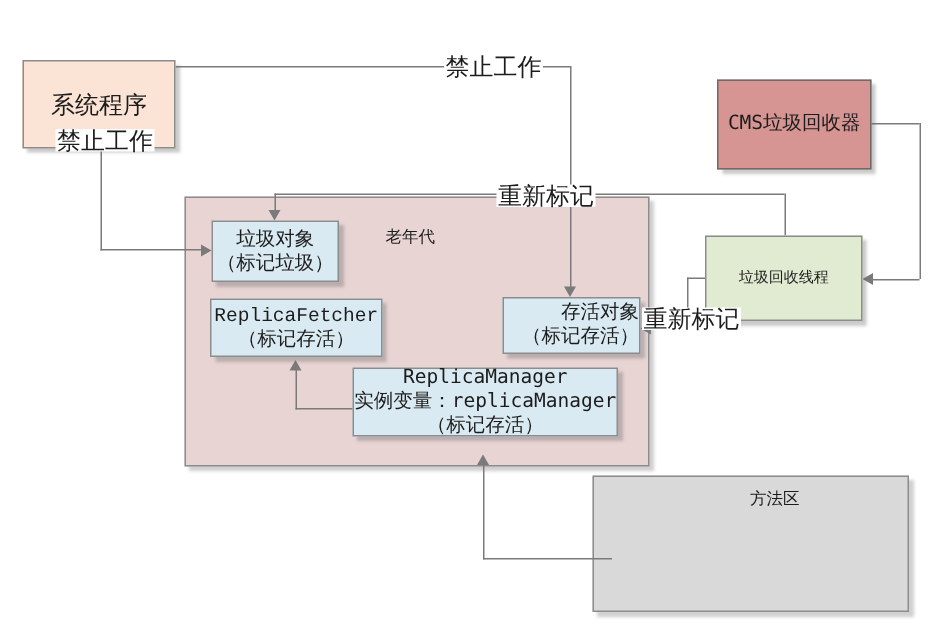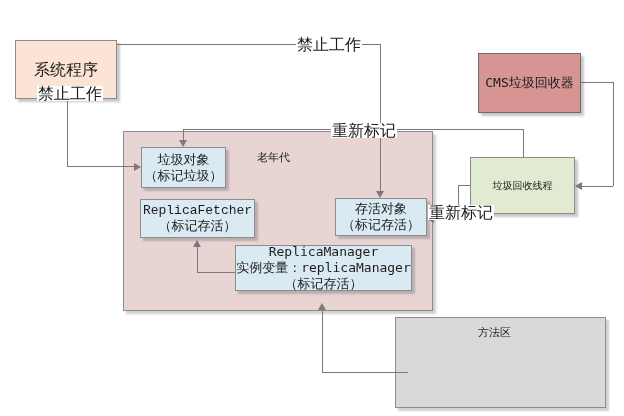--- a/index.html
+++ b/index.html
@@ -23,25 +23,25 @@
     box-shadow:3px 3px 2px rgba(100,100,100,0.30);
   }
   .region-label{position:absolute;font-size:11px;line-height:16px;white-space:nowrap;}
 
   .sys{left:15px;top:16px;width:102px;height:59px;background:var(--peach);font-size:16px;margin-top:24px;}
   .cms{left:478px;top:53px;width:103px;height:60px;background:var(--dusty-red);font-size:13px;border-color:#6f6a68;}
   .oldgen{left:123px;top:131px;width:310px;height:180px;background:var(--rose);}
   .oldgen-label{left:257px;top:150px;}
   .garbage{left:141px;top:147px;width:85px;height:41px;background:var(--light-blue);}
   .rfetch{left:140px;top:199px;width:115px;height:39px;background:var(--light-blue);font-family:Liberation Mono, monospace;}
-  .alive{left:335px;top:198px;width:92px;height:38px;background:var(--light-blue);}
+  .alive{left:335px;top:198px;width:92px;height:38px;background:var(--light-blue);align-items:flex-end;}
   .rmgr{left:235px;top:245px;width:177px;height:46px;background:var(--light-blue);}
   .gcthread{left:470px;top:157px;width:105px;height:57px;background:var(--light-green);font-size:10px;}
   .method{left:395px;top:317px;width:211px;height:91px;background:var(--light-gray);}
-  .method-label{left:389px;top:325px;width:211px;text-align:center;}
+  .method-label{left:411px;top:325px;width:211px;text-align:center;}
   .kafka{left:408px;top:351px;width:185px;height:45px;background:var(--light-blue);}
 
   .seg{position:absolute;background:var(--line-gray);}
   .seg.h{height:1px;} .seg.v{width:1px;}
   .arr{position:absolute;width:0;height:0;}
   .arr.down{border-left:4px solid transparent;border-right:4px solid transparent;border-top:7px solid var(--line-gray);}
   .arr.up{border-left:4px solid transparent;border-right:4px solid transparent;border-bottom:7px solid var(--line-gray);}
   .arr.left{border-top:4px solid transparent;border-bottom:4px solid transparent;border-right:7px solid var(--line-gray);}
   .arr.right{border-top:4px solid transparent;border-bottom:4px solid transparent;border-left:7px solid var(--line-gray);}
 

